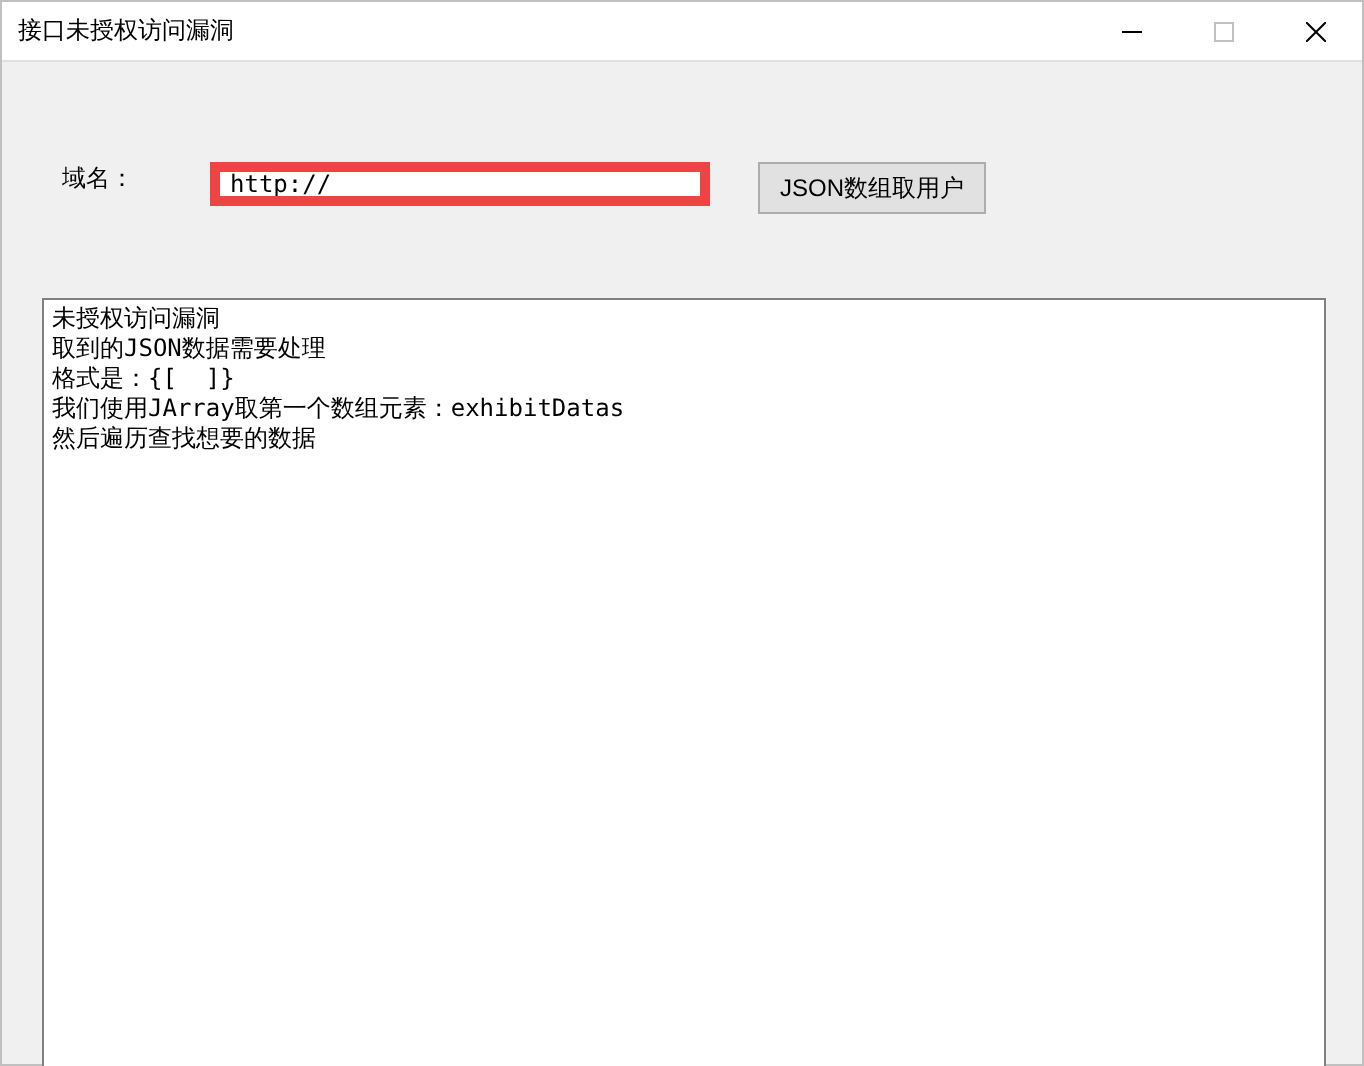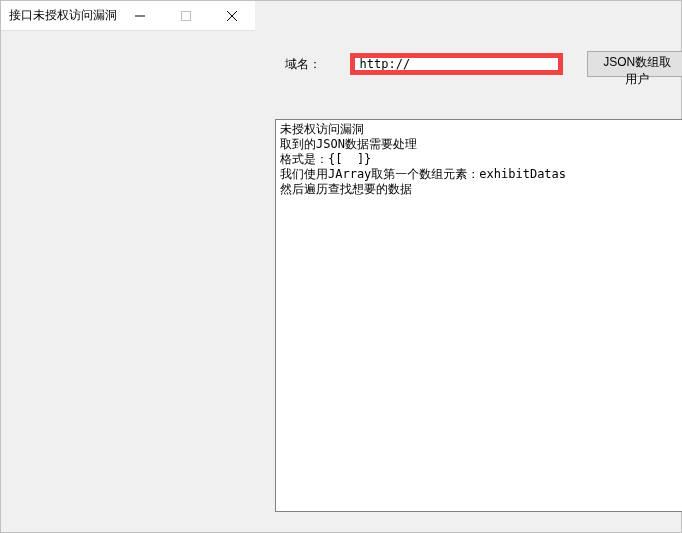--- a/index.html
+++ b/index.html
@@ -14,21 +14,21 @@
       width: 682px;
       height: 533px;
       overflow: hidden;
     }
     .window {
       width: 682px;
       height: 533px;
       background: #f0f0f0;
       border: 1px solid #c0c0c0;
       display: flex;
-      flex-direction: row;
+      flex-direction: column;
     }
     .titlebar {
       height: 30px;
       background: #ffffff;
       display: flex;
       align-items: center;
       justify-content: space-between;
       padding-left: 8px;
       border-bottom: 1px solid #e0e0e0;
     }
@@ -61,21 +61,20 @@
       flex: 1;
       background: #f0f0f0;
       padding: 0;
       position: relative;
     }
     .form-row {
       position: absolute;
       top: 50px;
       left: 30px;
       display: flex;
-      align-items: center;
       gap: 14px;
     }
     .form-label {
       font-size: 12px;
       color: #000000;
       font-family: "SimSun", sans-serif;
       width: 60px;
       text-align: left;
     }
     .form-input {

